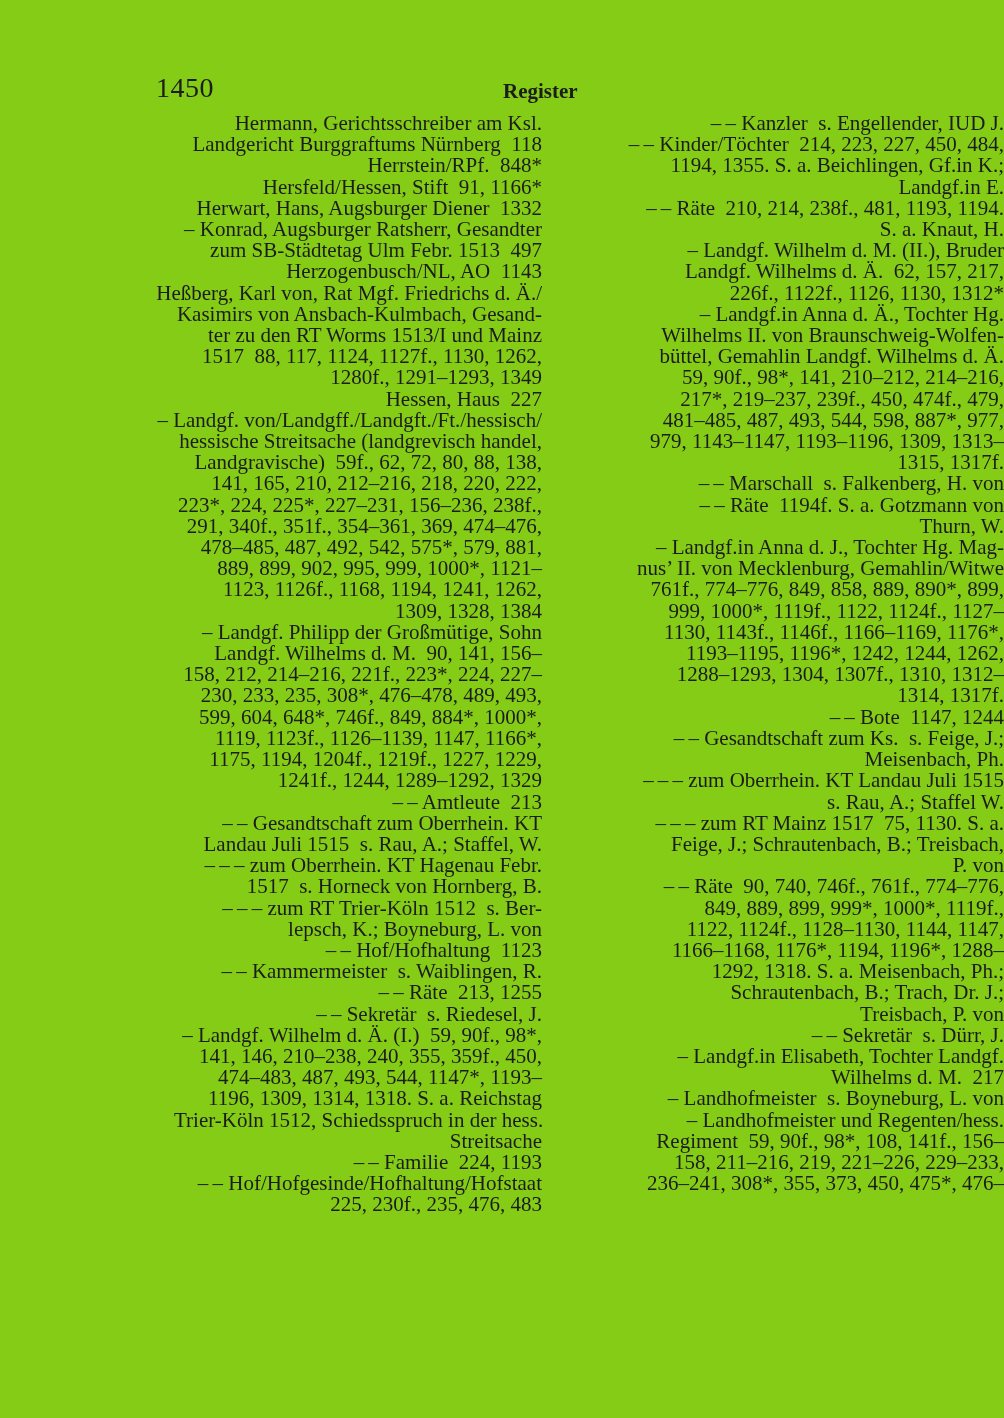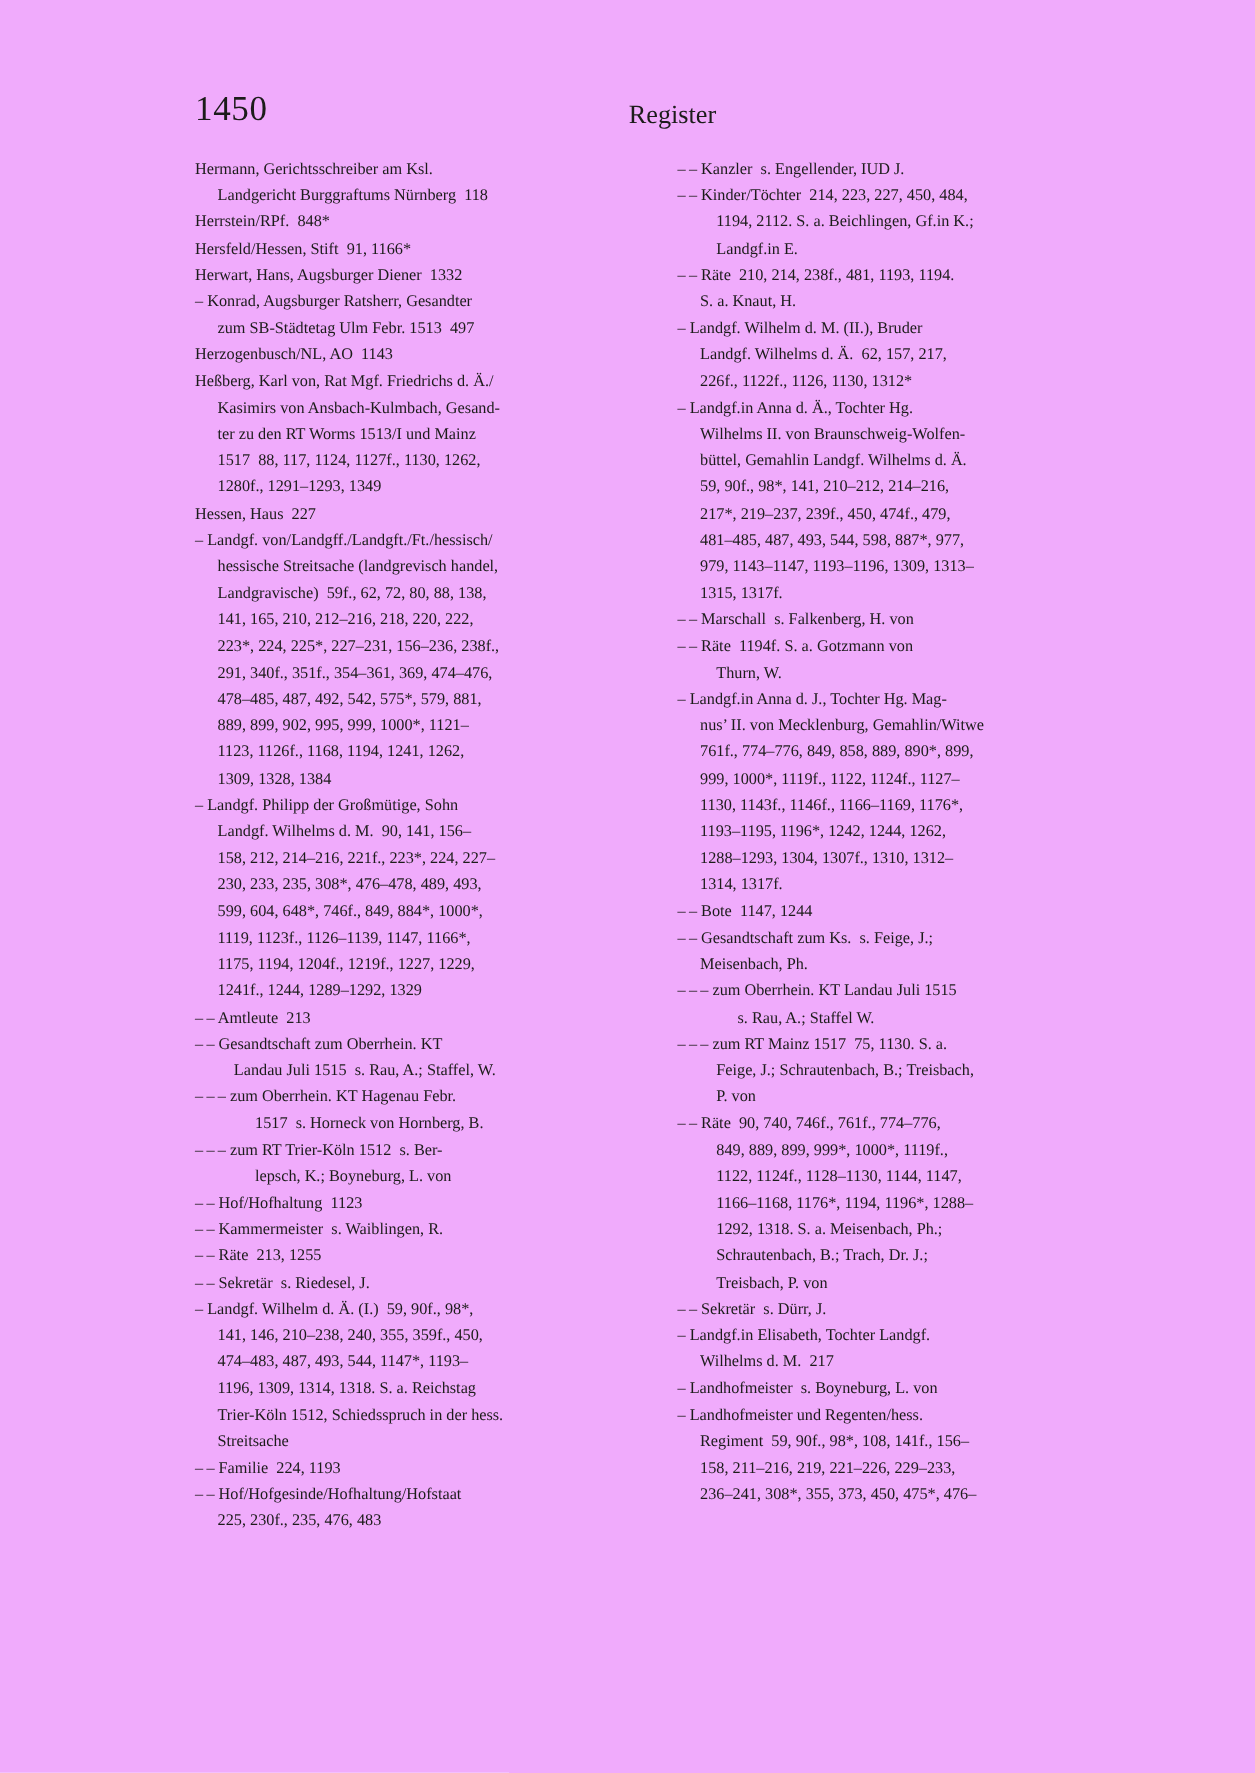--- a/index.html
+++ b/index.html
@@ -7,38 +7,40 @@
   body {
     width: 1004px; height: 1418px;
     background: #ffffff;
     color: #1c1c1a;
     font-family: "Liberation Serif", "DejaVu Serif", serif;
     overflow: hidden;
   }
   .page {
     position: relative;
     width: 1004px; height: 1418px;
-    background: #f0abfc;
+    background: #84cc16;
   }
   .page-number {
     position: absolute;
     left: 156px; top: 72px;
     font-size: 28px;
     letter-spacing: 0.5px;
   }
   .running-header {
     position: absolute;
     left: 503px; top: 79px;
     font-size: 21px;
+    font-weight: bold;
   }
   .column {
     position: absolute;
-    top: 124px;
-    font-size: 13px;
+    top: 113px;
+    font-size: 21px;
     line-height: 21.2px;
+    text-align: right;
   }
   .column.left  { left: 156px; width: 386px; }
   .column.right { left: 542px; width: 462px; }
   .entry { margin: 0; padding: 0; }
   .line  { white-space: pre; }
   .ind-1 { padding-left: 18px; }
   .ind-2 { padding-left: 31px; }
   .ind-3 { padding-left: 48px; }
 </style>
 </head>
@@ -144,21 +146,21 @@
         <div class="line ind-1">225, 230f., 235, 476, 483</div>
       </div>
     </div>
 
   <div class="column right" id="col-right">
       <div class="entry">
         <div class="line ind-0">– – Kanzler  s. Engellender, IUD J.</div>
       </div>
       <div class="entry">
         <div class="line ind-0">– – Kinder/Töchter  214, 223, 227, 450, 484,</div>
-        <div class="line ind-2">1194, 2112. S. a. Beichlingen, Gf.in K.;</div>
+        <div class="line ind-2">1194, 1355. S. a. Beichlingen, Gf.in K.;</div>
         <div class="line ind-2">Landgf.in E.</div>
       </div>
       <div class="entry">
         <div class="line ind-0">– – Räte  210, 214, 238f., 481, 1193, 1194.</div>
         <div class="line ind-1">S. a. Knaut, H.</div>
       </div>
       <div class="entry">
         <div class="line ind-0">– Landgf. Wilhelm d. M. (II.), Bruder</div>
         <div class="line ind-1">Landgf. Wilhelms d. Ä.  62, 157, 217,</div>
         <div class="line ind-1">226f., 1122f., 1126, 1130, 1312*</div>

